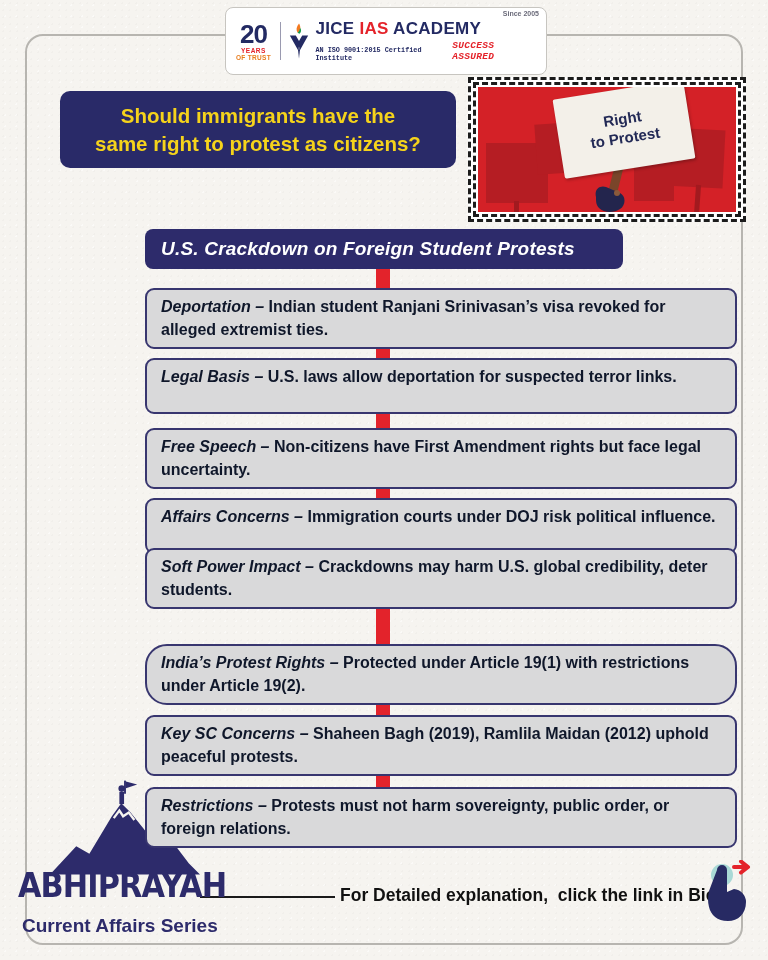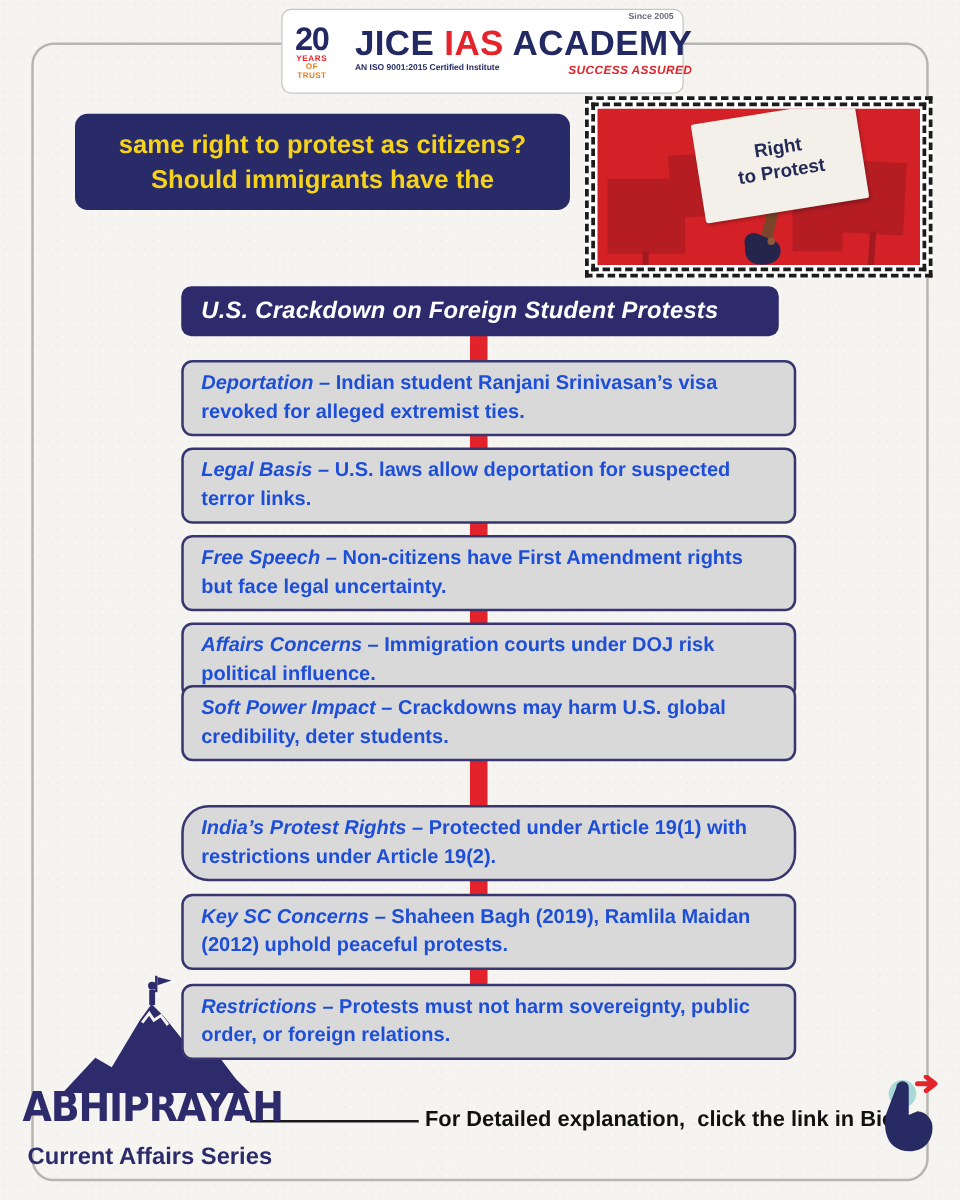--- a/index.html
+++ b/index.html
@@ -28,24 +28,24 @@
     z-index:5; display:flex; align-items:center; padding:4px 10px 4px 8px;
   }
   .since { position:absolute; top:2px; right:7px; font-size:7px; color:#6b6b7a; font-weight:bold; }
   .years-block { text-align:center; line-height:1; padding:0 7px 0 2px; }
   .years-num { font-size:26px; font-weight:800; color:#232a63; letter-spacing:-1px; }
   .years-lbl { font-size:6.5px; font-weight:800; color:#e4232a; letter-spacing:.5px; margin-top:1px; }
   .trust-lbl { font-size:6.5px; font-weight:800; color:#e87d1e; letter-spacing:.3px; }
   .header-divider { width:1.5px; height:38px; background:#9a9ab0; margin:0 7px 0 2px; }
   .torch { width:22px; height:38px; margin-right:5px; }
   .brand-col { flex:1; display:flex; flex-direction:column; justify-content:center; }
-  .brand-line { font-size:28px; font-weight:800; letter-spacing:.3px; white-space:nowrap; line-height:1.05; }
+  .brand-line { font-size:17px; font-weight:800; letter-spacing:.3px; white-space:nowrap; line-height:1.05; }
   .brand-jice, .brand-academy { color:#232a63; }
   .brand-ias { color:#e4232a; }
-  .brand-sub { display:flex; justify-content:space-between; align-items:flex-start; margin-top:2px; }
+  .brand-sub { display:flex; justify-content:space-between; align-items:flex-end; margin-top:2px;font-family:Liberation Mono, monospace; }
   .iso-line { font-size:6.8px; font-weight:bold; color:#232a63; }
   .tagline { font-size:9.5px; font-weight:800; font-style:italic; color:#e4232a; letter-spacing:.3px; }
 
   
   .question-box {
     left:60px; top:91px; width:396px; height:77px;
     background:#292a68; border-radius:10px; z-index:2;
     display:flex; flex-direction:column; align-items:center; justify-content:center;
     color:#f5d31b; font-weight:800; font-size:20.5px; line-height:1.35; text-align:center;
   }
@@ -71,23 +71,23 @@
 
   
   .title-bar {
     left:145px; top:229px; width:478px; height:40px;
     background:#2d2b6b; border-radius:8px; z-index:3;
     display:flex; align-items:center; padding-left:16px;
     color:#ffffff; font-weight:800; font-style:italic; font-size:19px; letter-spacing:.2px;
   }
   .red-line { left:376px; top:268px; width:14px; height:552px; background:#e3232b; z-index:1; }
   .tbox {
-    left:145px; width:492px; min-height:56px;
+    left:145px; width:592px; min-height:56px;
     background:#d9d9da; border:2px solid #38366f; border-radius:9px; z-index:2;
-    padding:6px 14px; color:#1d4ed8; font-weight:bold; font-size:16px; line-height:1.42;
+    padding:6px 14px; color:#0f172a; font-weight:bold; font-size:16px; line-height:1.42;
   }
   .tbox .term { font-style:italic; font-weight:800; }
 
   
   .mountain { left:50px; top:780px; width:150px; height:95px; z-index:1; }
   .logo-text {
     left:18px; top:866px; z-index:3;
     font-family:"DejaVu Sans", sans-serif; font-weight:800; font-size:33px; color:#2d2b6b;
     letter-spacing:-1px; transform:scaleX(.92); transform-origin:left center; white-space:nowrap;
   }
@@ -122,22 +122,22 @@
       <span class="brand-academy">ACADEMY</span>
     </div>
     <div class="brand-sub">
       <span class="iso-line">AN ISO 9001:2015 Certified Institute</span>
       <span class="tagline">SUCCESS ASSURED</span>
     </div>
   </div>
 </div>
 
 <div class="abs question-box">
+  <div>Should immigrants have the</div>
   <div>same right to protest as citizens?</div>
-  <div>Should immigrants have the</div>
 </div>
 
 <div class="abs hero">
   <div class="hero-inner">
     <div class="hero-red">
       <div class="placard" style="left:8px; top:56px; width:62px; height:60px;"></div>
       <div class="placard" style="left:58px; top:36px; width:52px; height:50px; transform:rotate(-4deg);"></div>
       <div class="placard" style="right:12px; top:42px; width:58px; height:58px; transform:rotate(3deg);"></div>
       <div class="placard" style="right:62px; top:62px; width:40px; height:52px;"></div>
       <div class="placard-stick" style="left:36px; top:114px; width:5px; height:16px;"></div>

